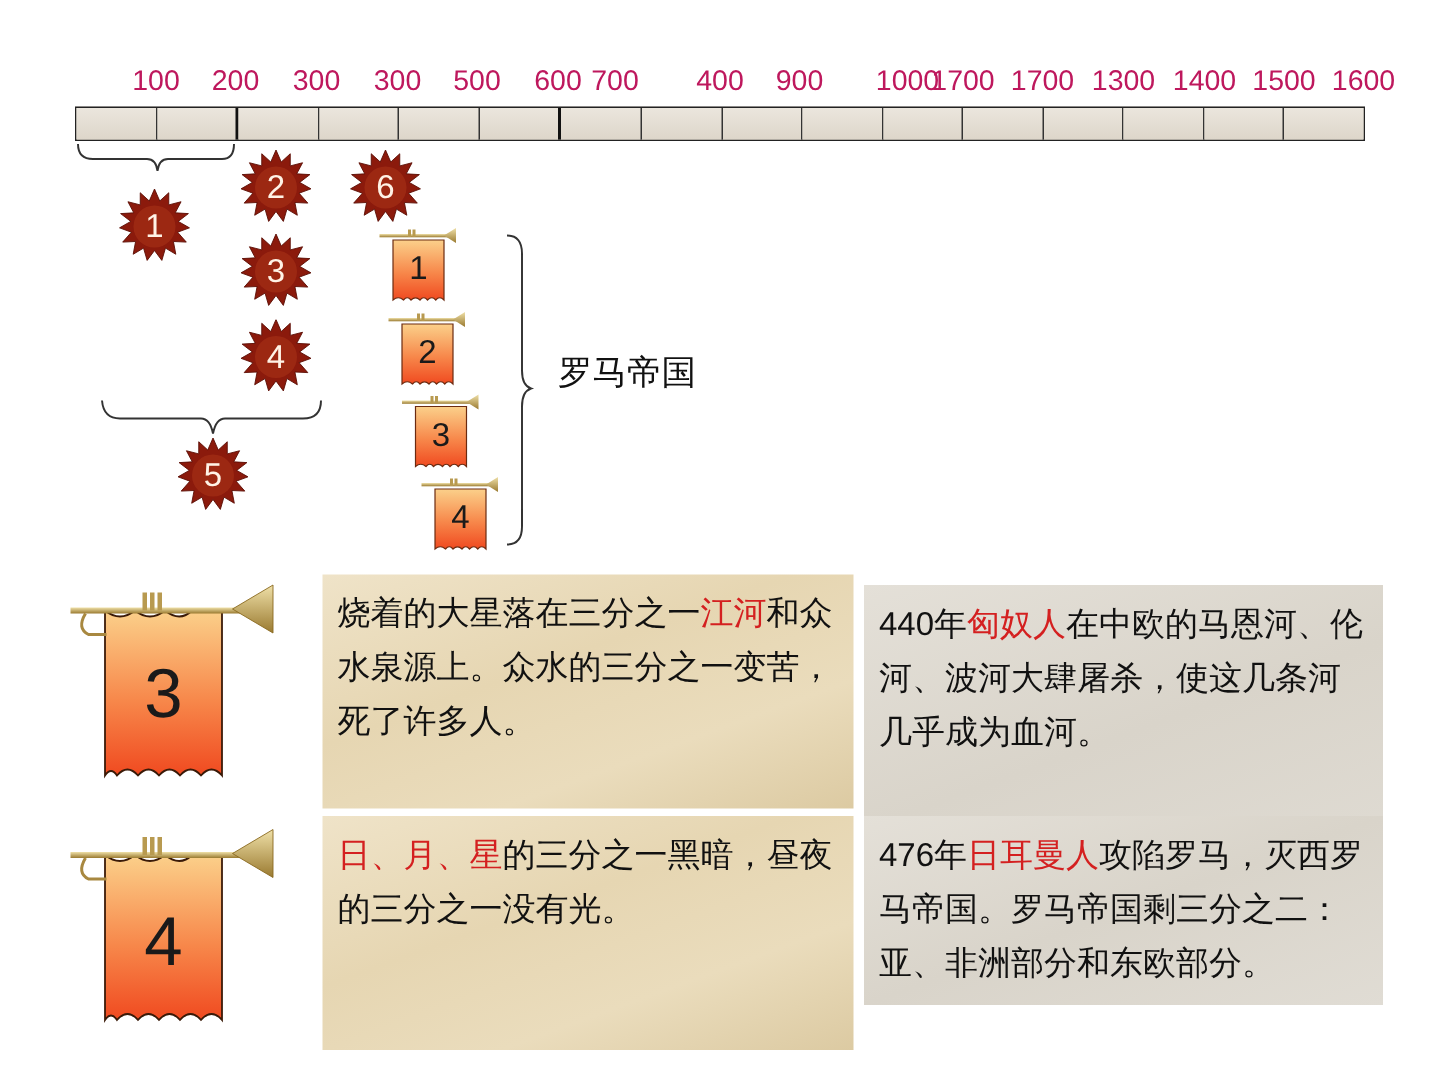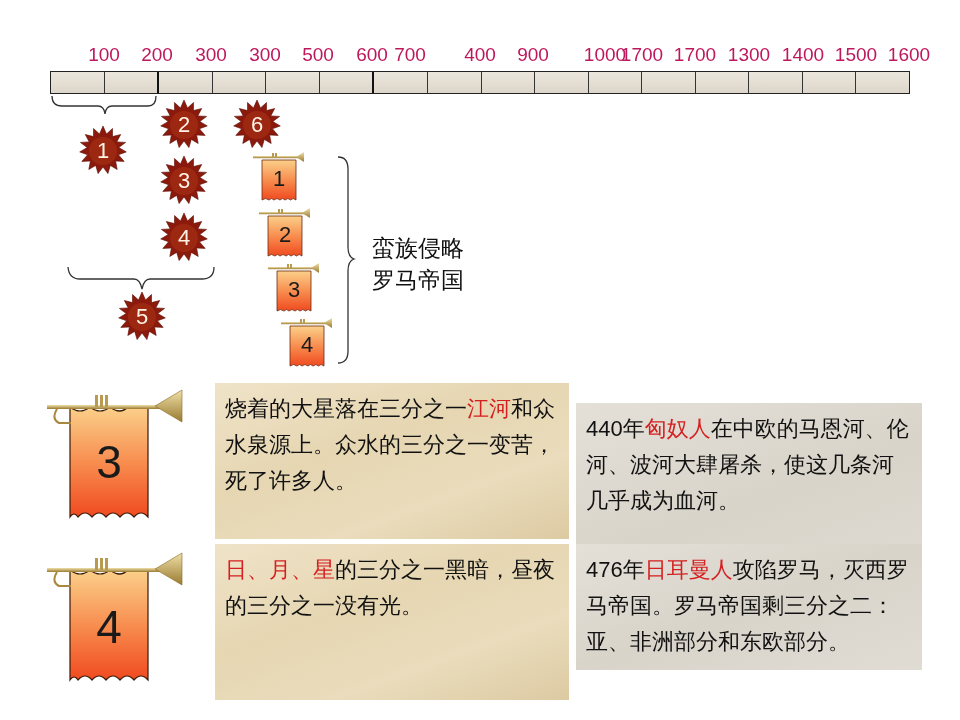--- a/index.html
+++ b/index.html
@@ -166,21 +166,20 @@
     <path d="M10 10 L44 10 L44 50 Q41 47 38.5 50 Q36 47 33 50 Q30.5 47 28 50 Q25 47 22 50 Q19.5 47 17 50 Q13.5 47 10 50 Z" fill="url(#bannerGrad)" stroke="#6b2a10" stroke-width="0.8"></path>
     <rect x="1" y="6" width="46" height="2.2" fill="url(#brassGrad)"></rect>
     <path d="M44 7 L52 2 L52 12 Z" fill="url(#brassGrad)"></path>
     <rect x="20" y="3" width="2" height="5" fill="#b89a50"></rect>
       <rect x="23" y="3" width="2" height="5" fill="#b89a50"></rect>
   </svg>
   <span class="num" style="left:10px;top:16px;width:34px;font-size:22px">4</span>
 </div>
 
 <div class="label-text">
-  <div>蛮族侵略</div>
   <div>罗马帝国</div>
 </div>
 
 <div class="trumpet" style="left:45px;top:385px;width:140px;height:140px">
   <svg width="140" height="140" viewBox="0 0 140 140">
     <path d="M25 22 Q35 30 45 22 Q55 30 65 22 Q75 30 83 22 L103 22 L103 132 Q96 124 89 132 Q82 124 75 132 Q68 124 61 132 Q54 124 47 132 Q40 124 33 132 Q29 126 25 132 Z" fill="url(#bannerGrad)" stroke="#3a1a08" stroke-width="1.2"></path>
     <rect x="2" y="20" width="118" height="4" fill="url(#brassGrad)"></rect>
     <path d="M110 21 L137 5 L137 37 Z" fill="url(#brassGrad)" stroke="#8a6a20" stroke-width="0.6"></path>
     <path d="M12 24 Q6 34 14 38 L26 38" fill="none" stroke="#a88840" stroke-width="2"></path>
     <rect x="50" y="10" width="3" height="12" fill="#b89a50"></rect>
@@ -199,21 +198,21 @@
     <rect x="50" y="10" width="3" height="12" fill="#b89a50"></rect>
       <rect x="55" y="10" width="3" height="12" fill="#b89a50"></rect>
       <rect x="60" y="10" width="3" height="12" fill="#b89a50"></rect>
   </svg>
   <span class="num" style="left:25px;top:52px;width:78px;font-size:46px">4</span>
 </div>
 
 <div class="panel parch" style="left:215px;top:383px;width:354px;height:156px">
   <span>烧着的大星落在三分之一</span><span class="red">江河</span><span>和众水泉源上。众水的三分之一变苦，死了许多人。</span>
 </div>
-<div class="panel grey" style="left:576px;top:403px;width:346px;height:200px">
+<div class="panel grey" style="left:576px;top:390px;width:346px;height:200px">
   <span>440年</span><span class="red">匈奴人</span><span>在中欧的马恩河、伦河、波河大肆屠杀，使这几条河几乎成为血河。</span>
 </div>
 
 <div class="panel parch" style="left:215px;top:544px;width:354px;height:156px">
   <span class="red">日、月、星</span><span>的三分之一黑暗，昼夜的三分之一没有光。</span>
 </div>
 <div class="panel grey" style="left:576px;top:544px;width:346px;height:126px">
   <span>476年</span><span class="red">日耳曼人</span><span>攻陷罗马，灭西罗马帝国。罗马帝国剩三分之二：亚、非洲部分和东欧部分。</span>
 </div>
 

